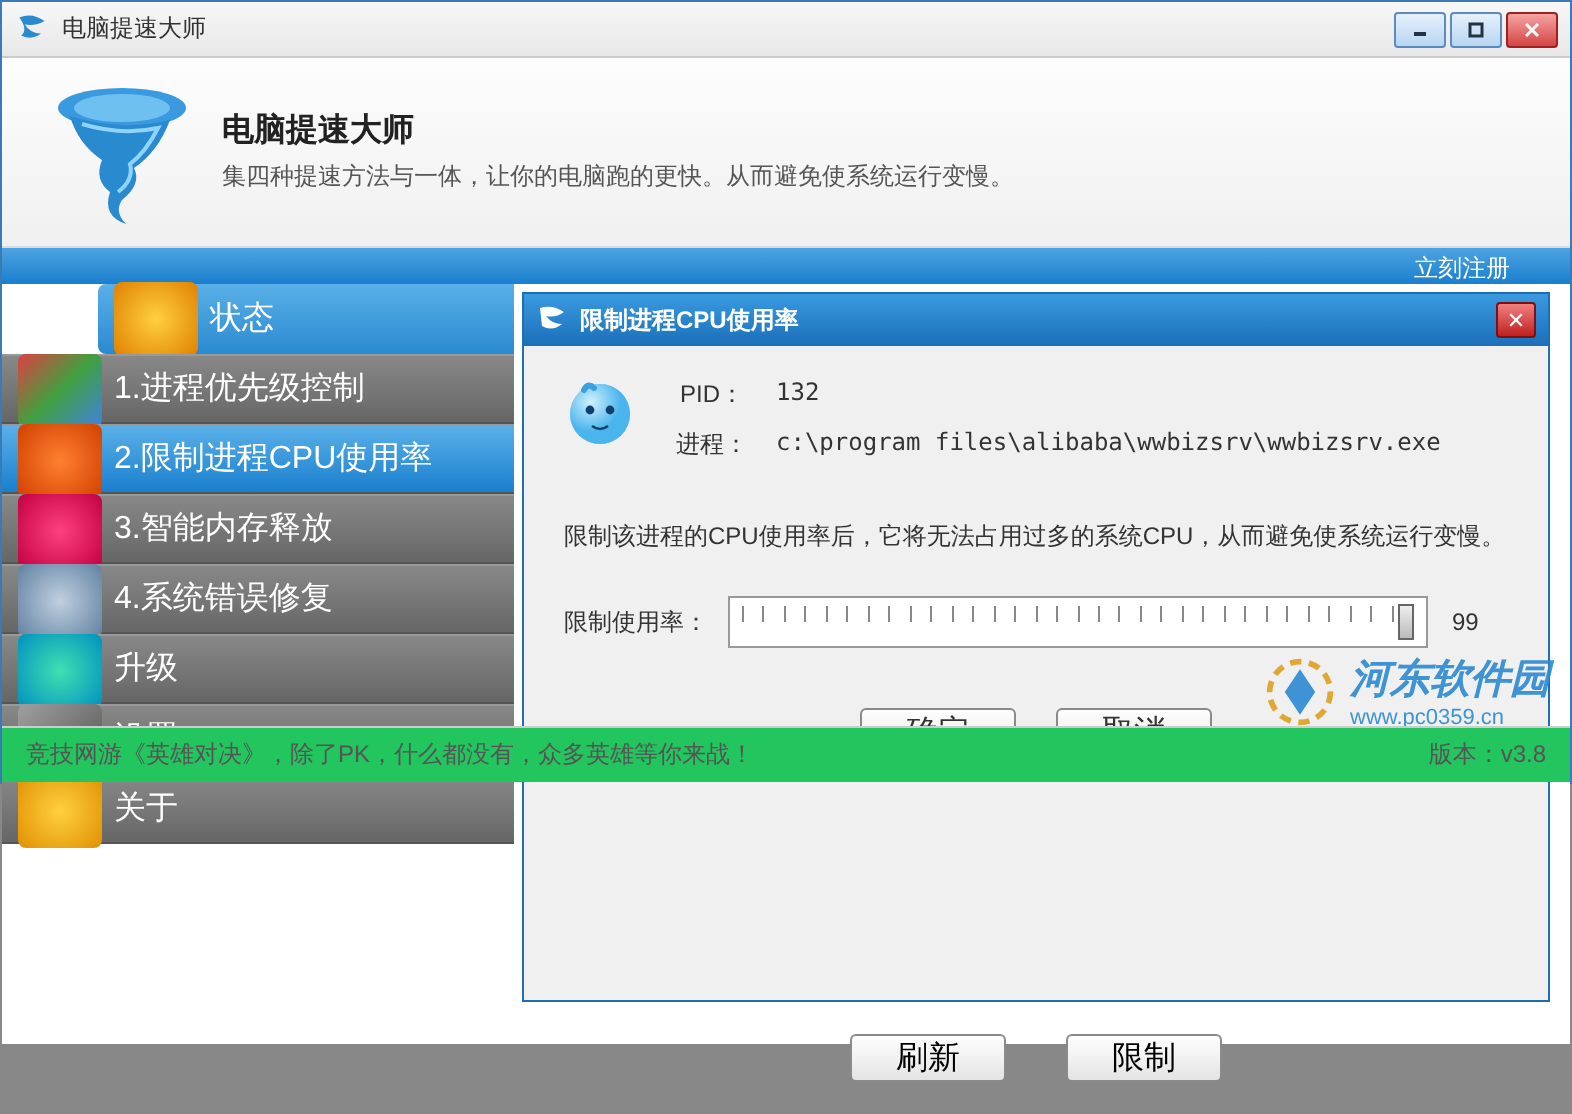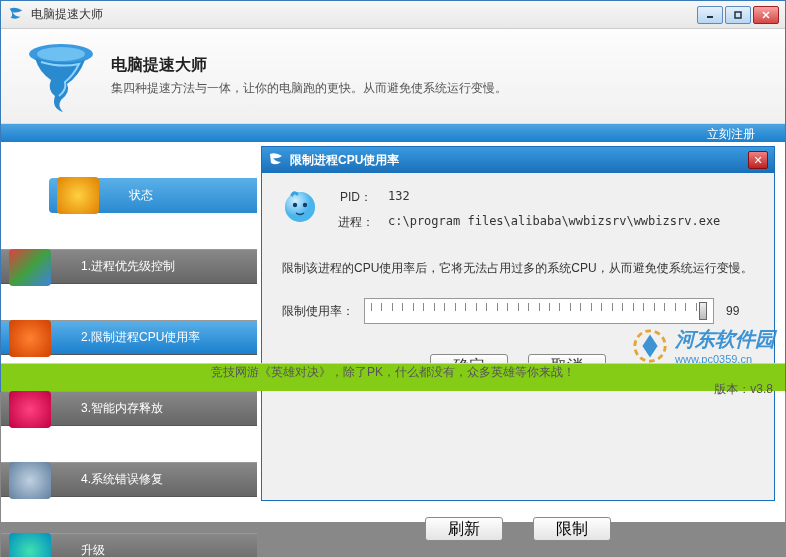--- a/index.html
+++ b/index.html
@@ -20,21 +20,21 @@
 .tornado { width: 80px; height: 80px; margin-right: 10px; }
 .header-text h2 { font-size: 16px; font-weight: bold; color: #222; margin-bottom: 4px; }
 .header-text p { font-size: 12px; color: #555; }
 
 .banner { height: 18px; background: linear-gradient(#4da3e0,#1a7fce); position: relative; }
 .banner .reg { position: absolute; right: 30px; top: 2px; font-size: 12px; color: #fff; cursor: pointer; }
 
 .main { display: flex; height: 380px; }
 
 .sidebar { width: 256px; background:#fff; padding-top:0; }
-.side-item { height: 35px; display: flex; align-items: center; font-size: 12px; color: #fff; cursor: pointer; position: relative; padding-left: 80px; margin-top: 36px; }
+.side-item { height: 35px; display: flex; align-items: center; font-size: 16px; color: #fff; cursor: pointer; position: relative; padding-left: 56px; }
 .side-status { background: linear-gradient(#5ab0e8,#2a8ad0); margin-left:48px; border-radius:4px 0 0 4px; }
 .side-row { background: linear-gradient(#888,#666); border-top:1px solid #999; border-bottom:1px solid #555; }
 .side-row.active { background: linear-gradient(#5ab0e8,#1a7fce); }
 .side-icon { position:absolute; left:8px; top:-1px; width:42px; height:37px; border-radius:4px; display:flex; align-items:center; justify-content:center; }
 .ic-status { background: radial-gradient(circle,#ffd040,#e08000); }
 .ic-1 { background: linear-gradient(135deg,#e04040,#40a040 50%,#4080e0); }
 .ic-2 { background: radial-gradient(circle,#ff8030,#d04000); }
 .ic-3 { background: radial-gradient(circle,#ff4080,#c00040); }
 .ic-4 { background: radial-gradient(circle,#c0d0e0,#6080a0); }
 .ic-5 { background: radial-gradient(circle,#40e0b0,#0090c0); }
@@ -65,21 +65,21 @@
 .slider-ticks { position:absolute; inset:4px 6px; display:flex; justify-content:space-between; }
 .slider-ticks span { width:1px; height:8px; background:#888; }
 .slider-thumb { position:absolute; right:6px; top:3px; width:8px; height:18px; background:linear-gradient(#eee,#bbb); border:1px solid #666; cursor:pointer; }
 .slider-val { width:28px; text-align:left; }
 
 .btn-row { display:flex; justify-content:center; gap:20px; margin-top:6px; }
 .btn { min-width:78px; height:24px; background:linear-gradient(#fefefe,#e4e4e4); border:1px solid #8a8a8a; border-radius:3px; font-size:16px; cursor:pointer; display:flex; align-items:center; justify-content:center; }
 
 .bottom-btns { display:flex; justify-content:center; gap:30px; margin-top:16px; }
 
-.footer { position:absolute; bottom:0; left:0; right:0; height:28px; border-top:1px solid #ccc; background:#84cc16; display:flex; align-items:center; padding:0 12px; font-size:12px; color:#555;flex-direction:column; }
+.footer { position:absolute; bottom:0; left:0; right:0; height:28px; border-top:1px solid #ccc; background:#22c55e; display:flex; align-items:center; padding:0 12px; font-size:12px; color:#555; }
 .footer .ver { margin-left:auto; }
 
 .watermark { position:absolute; right:10px; bottom:26px; display:flex; align-items:center; gap:6px; opacity:.9; pointer-events:none; }
 .wm-icon { width:38px; height:38px; }
 .wm-text { font-size:20px; font-weight:bold; font-style:italic; color:#2a8ad0; }
 .wm-url { font-size:11px; color:#2a8ad0; }
 </style>
 </head>
 <body>
 

